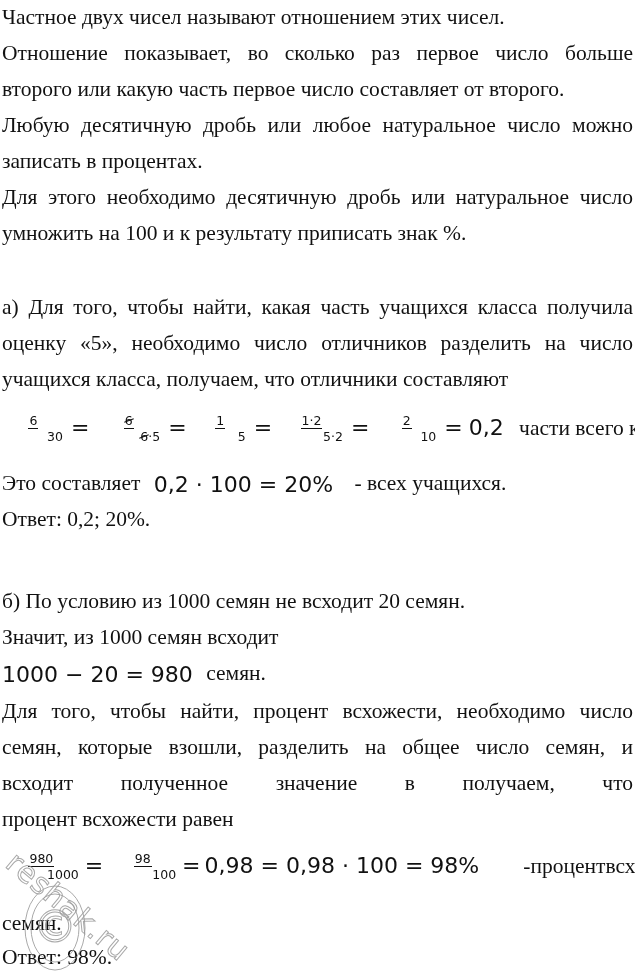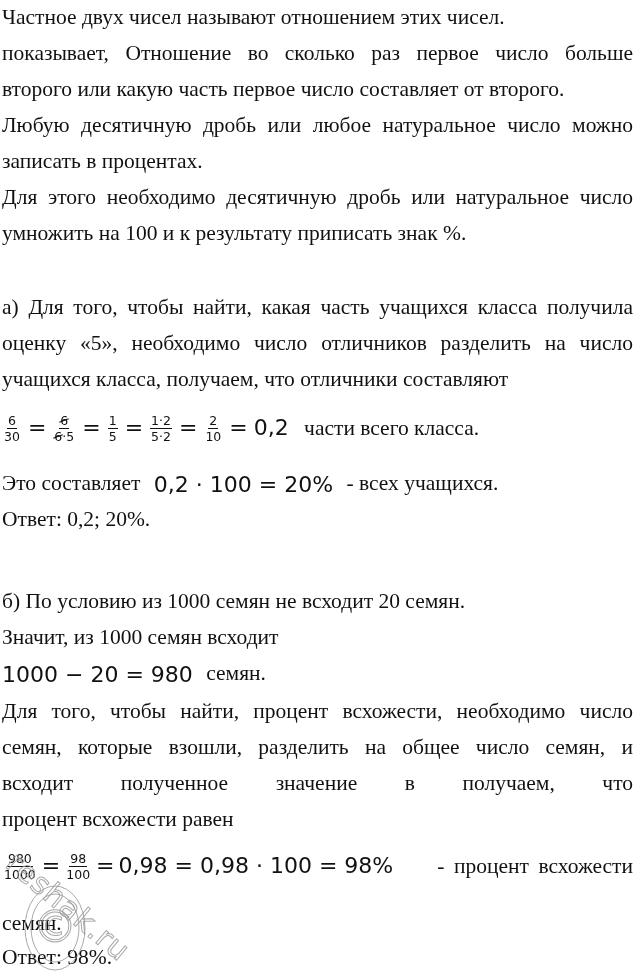--- a/index.html
+++ b/index.html
@@ -42,20 +42,21 @@
     font-size: 12.5px;
     line-height: 15px;
     margin: 0 1px;
   }
   .frac .num {
     padding: 0 1px;
     border-bottom: 1.3px solid #111;
   }
   .frac .den {
     padding: 0 1px;
+    margin-left: 43px;
   }
   .strike {
     position: relative;
   }
   .strike::after {
     content: "";
     position: absolute;
     left: -1px;
     right: -1px;
     top: 50%;
@@ -85,22 +86,22 @@
   }
 </style>
 </head>
 <body>
 
 <div class="page">
 
   <div class="line" style="top:4px">Частное двух чисел называют отношением этих чисел.</div>
 
   <div class="line just" style="top:40px">
+    <span>Отношение</span>
     <span>показывает,</span>
-    <span>Отношение</span>
     <span>во</span>
     <span>сколько</span>
     <span>раз</span>
     <span>первое</span>
     <span>число</span>
     <span>больше</span>
   </div>
 
   <div class="line" style="top:76px">второго или какую часть первое число составляет от второго.</div>
 
@@ -171,21 +172,21 @@
       <span class="den">5·2</span>
     </span><span class="op">=</span><span class="frac">
       <span class="num">2</span>
       <span class="den">10</span>
     </span><span class="op">=</span><span class="mathval">0,2</span>
     <span style="margin-left:10px; vertical-align:middle;">части всего класса.</span>
   </div>
 
   <div class="line" style="top:470px">
     <span>Это составляет</span>
-    <span class="mathval" style="margin-left:8px; margin-right:8px;text-align:center;">0,2 · 100 = 20%</span>
+    <span class="mathval" style="margin-left:8px; margin-right:16px;text-align:center;">0,2 · 100 = 20%</span>
     <span>- всех учащихся.</span>
   </div>
 
   <div class="line" style="top:506px">
     <span class="u">Ответ</span><span>: 0,2; 20%.</span>
   </div>
 
   <div class="line" style="top:588px">б) По условию из 1000 семян не всходит 20 семян.</div>
   <div class="line" style="top:624px">Значит, из 1000 семян всходит</div>
 

